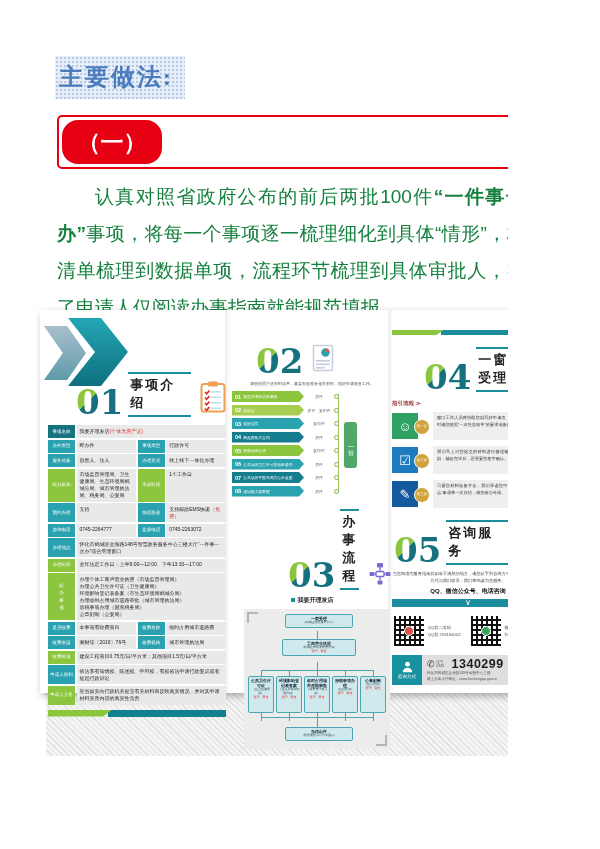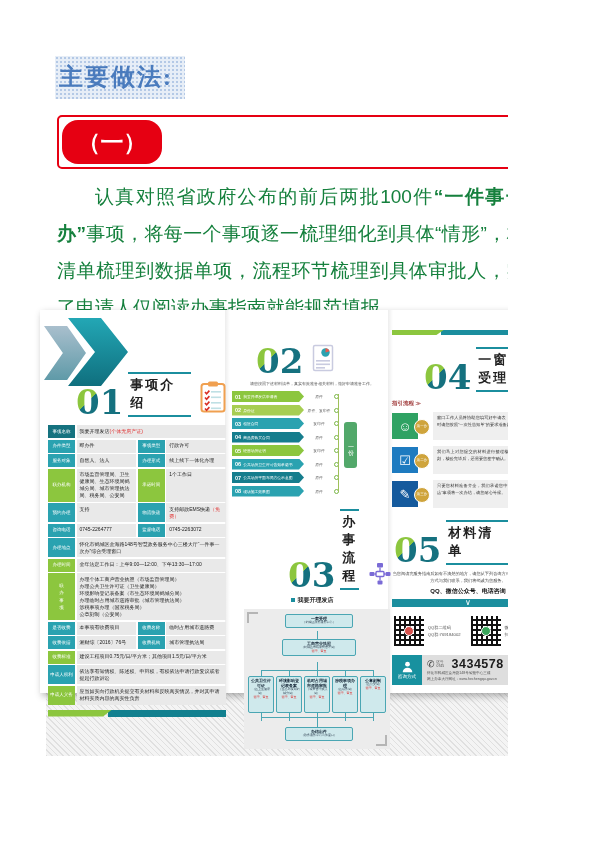--- a/index.html
+++ b/index.html
@@ -547,21 +547,21 @@
             <div class="step-ic s3">
               <span>✎</span>
             </div>
             <div class="step-badge">第三步</div>
             <div class="step-text">只要您材料准备齐全，我们承诺您申报的“我要开理发店”事项将一次办结，请您耐心等候。</div>
           </div>
         </div>
 
       <div class="sec-head h5">
         <span class="big-num">05</span>
-        <span class="sec-title">材料清单</span>
+        <span class="sec-title">咨询服务</span>
         <span class="head-icon">
           <svg width="26" height="22" viewBox="0 0 26 22">
             <rect x="12" y="1" width="12" height="8" rx="2" fill="none" stroke="#8f83dd" stroke-width="1.4"></rect>
             <path d="M15 9l-1.5 3 4-3" fill="#8f83dd"></path>
             <circle cx="16" cy="5" r="0.9" fill="#8f83dd"></circle>
               <circle cx="18.6" cy="5" r="0.9" fill="#8f83dd"></circle>
               <circle cx="21.2" cy="5" r="0.9" fill="#8f83dd"></circle>
             <rect x="2" y="8" width="13" height="9" rx="2" fill="none" stroke="#8f83dd" stroke-width="1.4"></rect>
             <path d="M6 17l-1 3.5 4.5-3.5" fill="#8f83dd"></path>
             <rect x="5" y="11" width="7" height="1.3" fill="#8f83dd"></rect>
@@ -599,21 +599,21 @@
           <svg width="13" height="12" viewBox="0 0 16 15">
             <circle cx="8" cy="4" r="3" fill="#fff"></circle>
             <path d="M2 14a6 5.5 0 0 1 12 0z" fill="#fff"></path>
           </svg>
           <span>咨询方式</span>
         </div>
         <div class="contact-info">
           <div class="phone-line">
             <span class="phone-ic">✆</span>
             <span class="phone-pre">区号0745</span>
-            <span class="phone-num">3434578</span>
+            <span class="phone-num">1340299</span>
           </div>
           <div class="addr">怀化市鹤城区金海路148号智慧中心三楼</div>
           <div class="addr">网上办事大厅网址：www.hechengqu.gov.cn</div>
         </div>
       </div>
     </div>
   </div>
 </div>
 
 </body></html>

